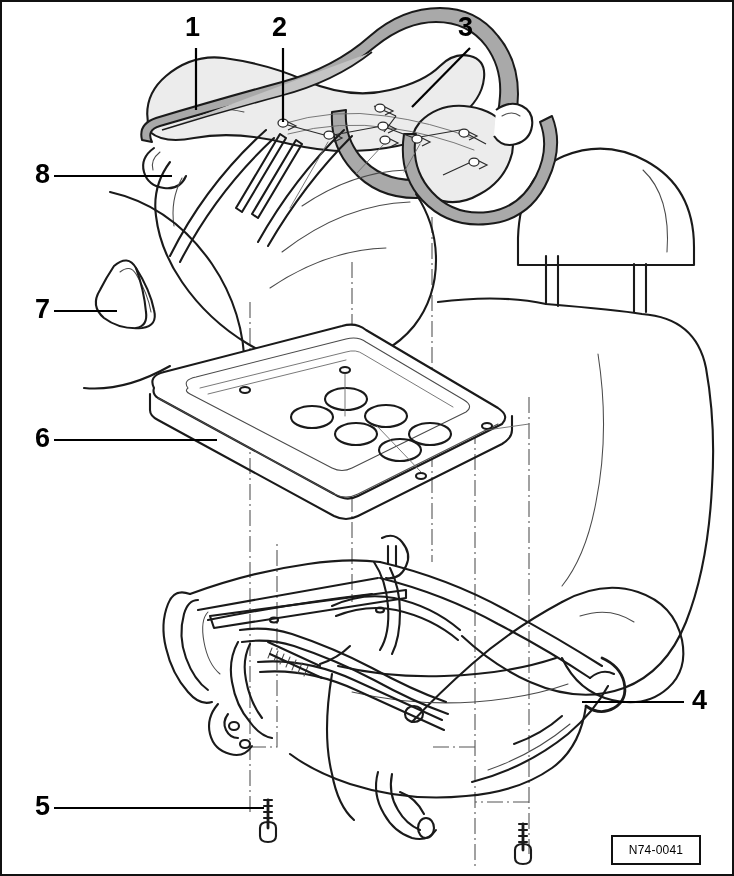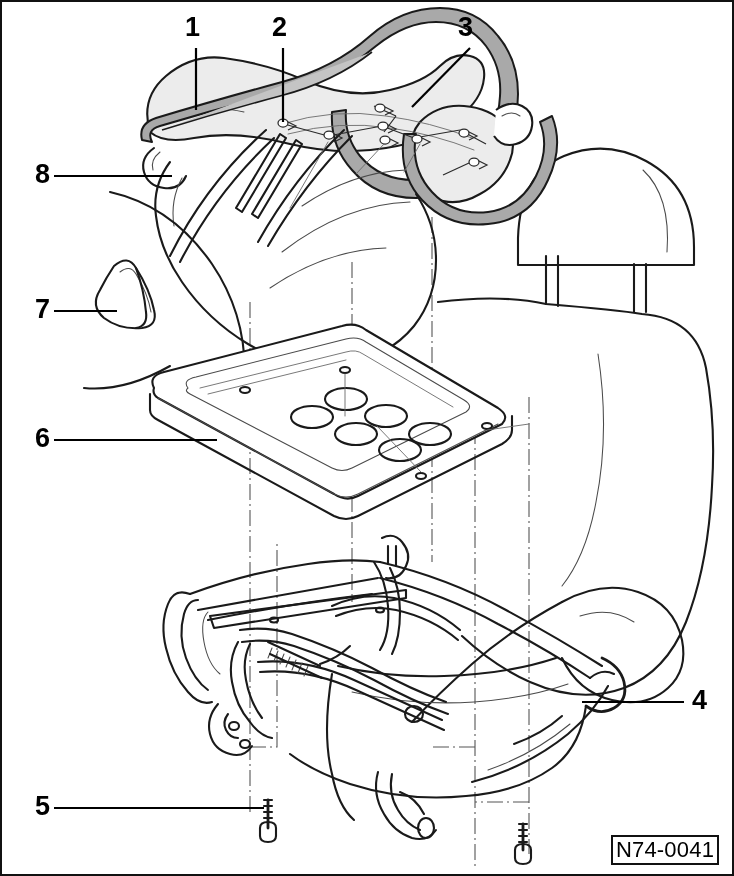--- a/index.html
+++ b/index.html
@@ -20,26 +20,26 @@
     font-weight:bold;
     font-size:27px;
     line-height:27px;
     color:#000000;
     letter-spacing:0px;
     user-select:none;
   }
   #partcode{
     position:absolute;
     left:609px;top:833px;
-    width:108px;height:30px;
+    width:90px;height:30px;
     border:2px solid #111111;
     background:#ffffff;
     display:flex;align-items:center;justify-content:center;
     font-family:"Liberation Sans",sans-serif;
-    font-size:22px;
+    font-size:12px;
     letter-spacing:0.2px;
     color:#000000;
     box-sizing:border-box;
   }
 </style>
 </head>
 <body>
 
 <div id="page">
 

